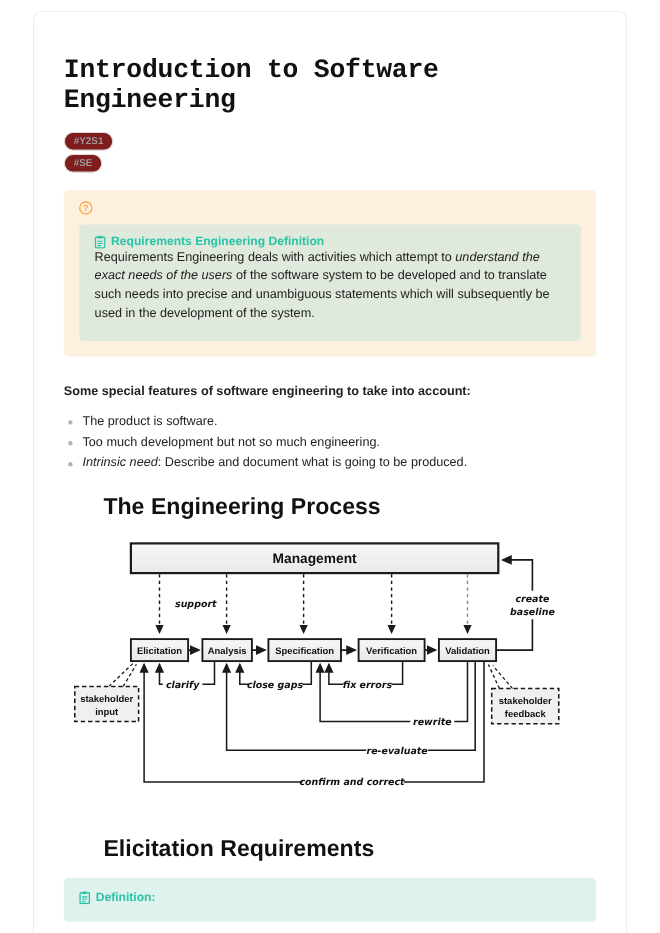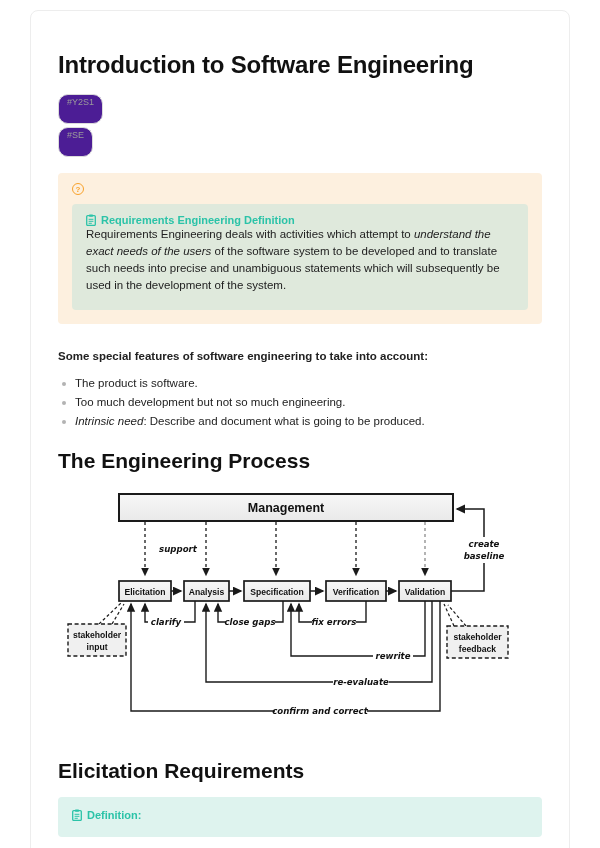--- a/index.html
+++ b/index.html
@@ -1,24 +1,24 @@
 <!DOCTYPE html>
 <html><head>
 <meta charset="utf-8">
 <style>
   * { margin: 0; padding: 0; box-sizing: border-box; }
   html, body { width: 600px; height: 848px; background: #fff; overflow: hidden;
     font-family: "Liberation Sans", sans-serif; color: #2f2f2f; }
   .card { margin: 10px 30px 0; border: 1px solid #ededed; border-radius: 8px;
     padding: 40px 27px 40px; height: 900px; background: #fff; }
 
-  h1.page-title { font-size: 24px; font-weight: bold; color: #111; letter-spacing: -0.2px; }
+  h1.page-title { font-size: 24px; font-weight: bold; color: #111; letter-spacing: -0.2px; font-family: Liberation Mono, monospace; }
   .tags { margin-top: 15px; }
   .tag { display: table; font-size: 9px; color: #9b9b9b; border: 1px solid #dcdcdc;
-    border-radius: 10px; padding: 2px 8px 16px; margin-bottom: 3px; background: #4c1d95; }
+    border-radius: 10px; padding: 2px 8px 3px; margin-bottom: 3px; background: #7f1d1d; font-weight: bold; }
   h2.sec { font-size: 24px; font-weight: bold; color: #111; margin-top: 20px; }
   h3.sec { font-size: 21px; font-weight: bold; color: #111; }
 
   .callout-orange { margin-top: 16px; background: #fdf0df; border-radius: 4px;
     padding: 10px 14px 14px; }
   .callout-header { font-size: 11px; font-weight: bold; display: flex; align-items: center; gap: 5px; }
   .callout-orange > .callout-header { color: #f9a22b; }
   .q-icon { display: inline-flex; align-items: center; justify-content: center;
     width: 12px; height: 12px; border: 1.3px solid #f9a22b; border-radius: 50%;
     font-size: 8px; font-weight: bold; color: #f9a22b; flex: 0 0 auto; }
@@ -35,21 +35,21 @@
   ul.features { margin-top: 15px; list-style: none; }
   ul.features li { position: relative; padding-left: 17px; margin-bottom: 7px;
     font-size: 11.5px; color: #222; }
   ul.features li::before { content: ""; position: absolute; left: 4px; top: 5px;
     width: 4px; height: 4px; border-radius: 50%; background: #b3b3b3; }
 
   figure.diagram { margin-top: 14px; }
   .d-box-label { font-family: "Liberation Sans", sans-serif; font-weight: bold; fill: #111; }
   .d-ital { font-family: "DejaVu Sans", sans-serif; font-style: italic; font-weight: bold;
     font-size: 8.6px; fill: #111; }
-  .sec2 { margin-top: 22px; }
+  .sec2 { margin-top: 22px; margin-left: 36px; }
 </style>
 </head>
 <body>
 
 <div class="card">
 
   <h1 class="page-title">Introduction to Software Engineering</h1>
 
   <div class="tags">
     <div class="tag">#Y2S1</div>

